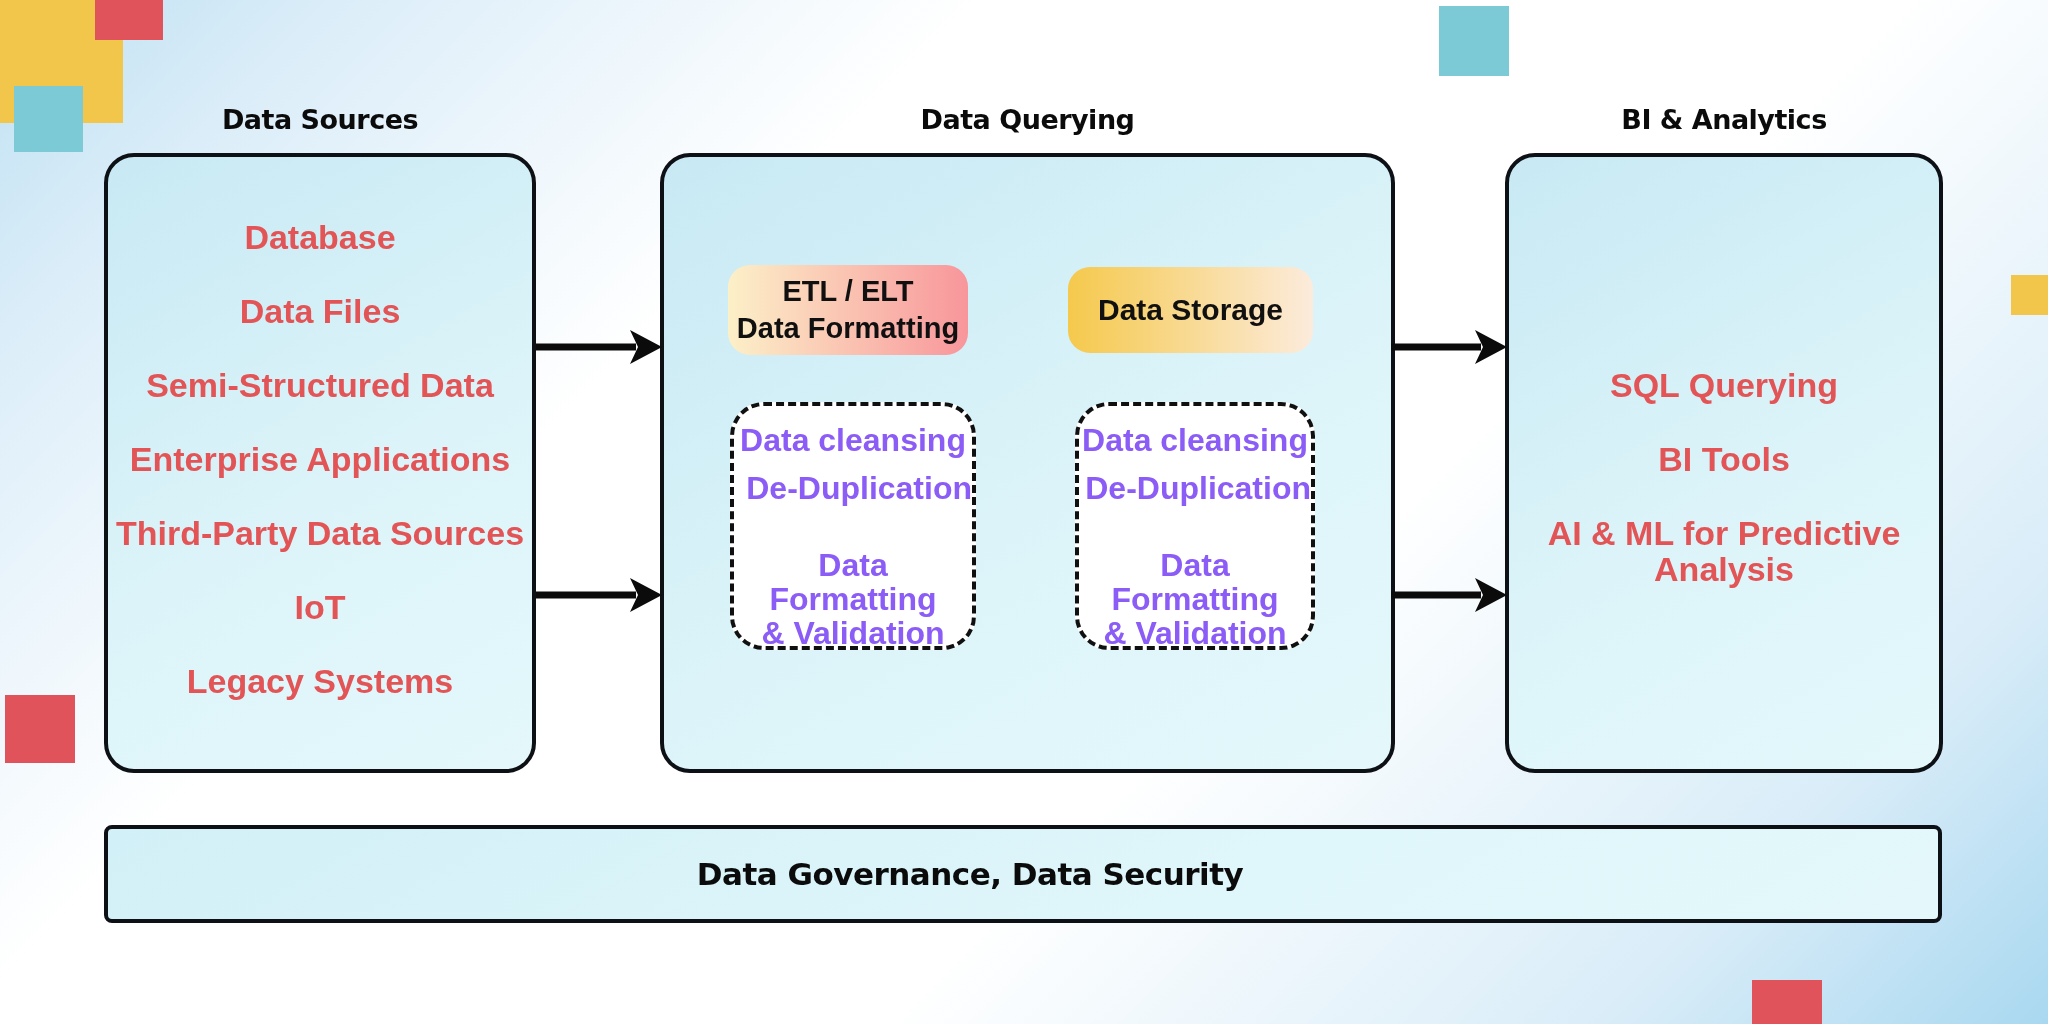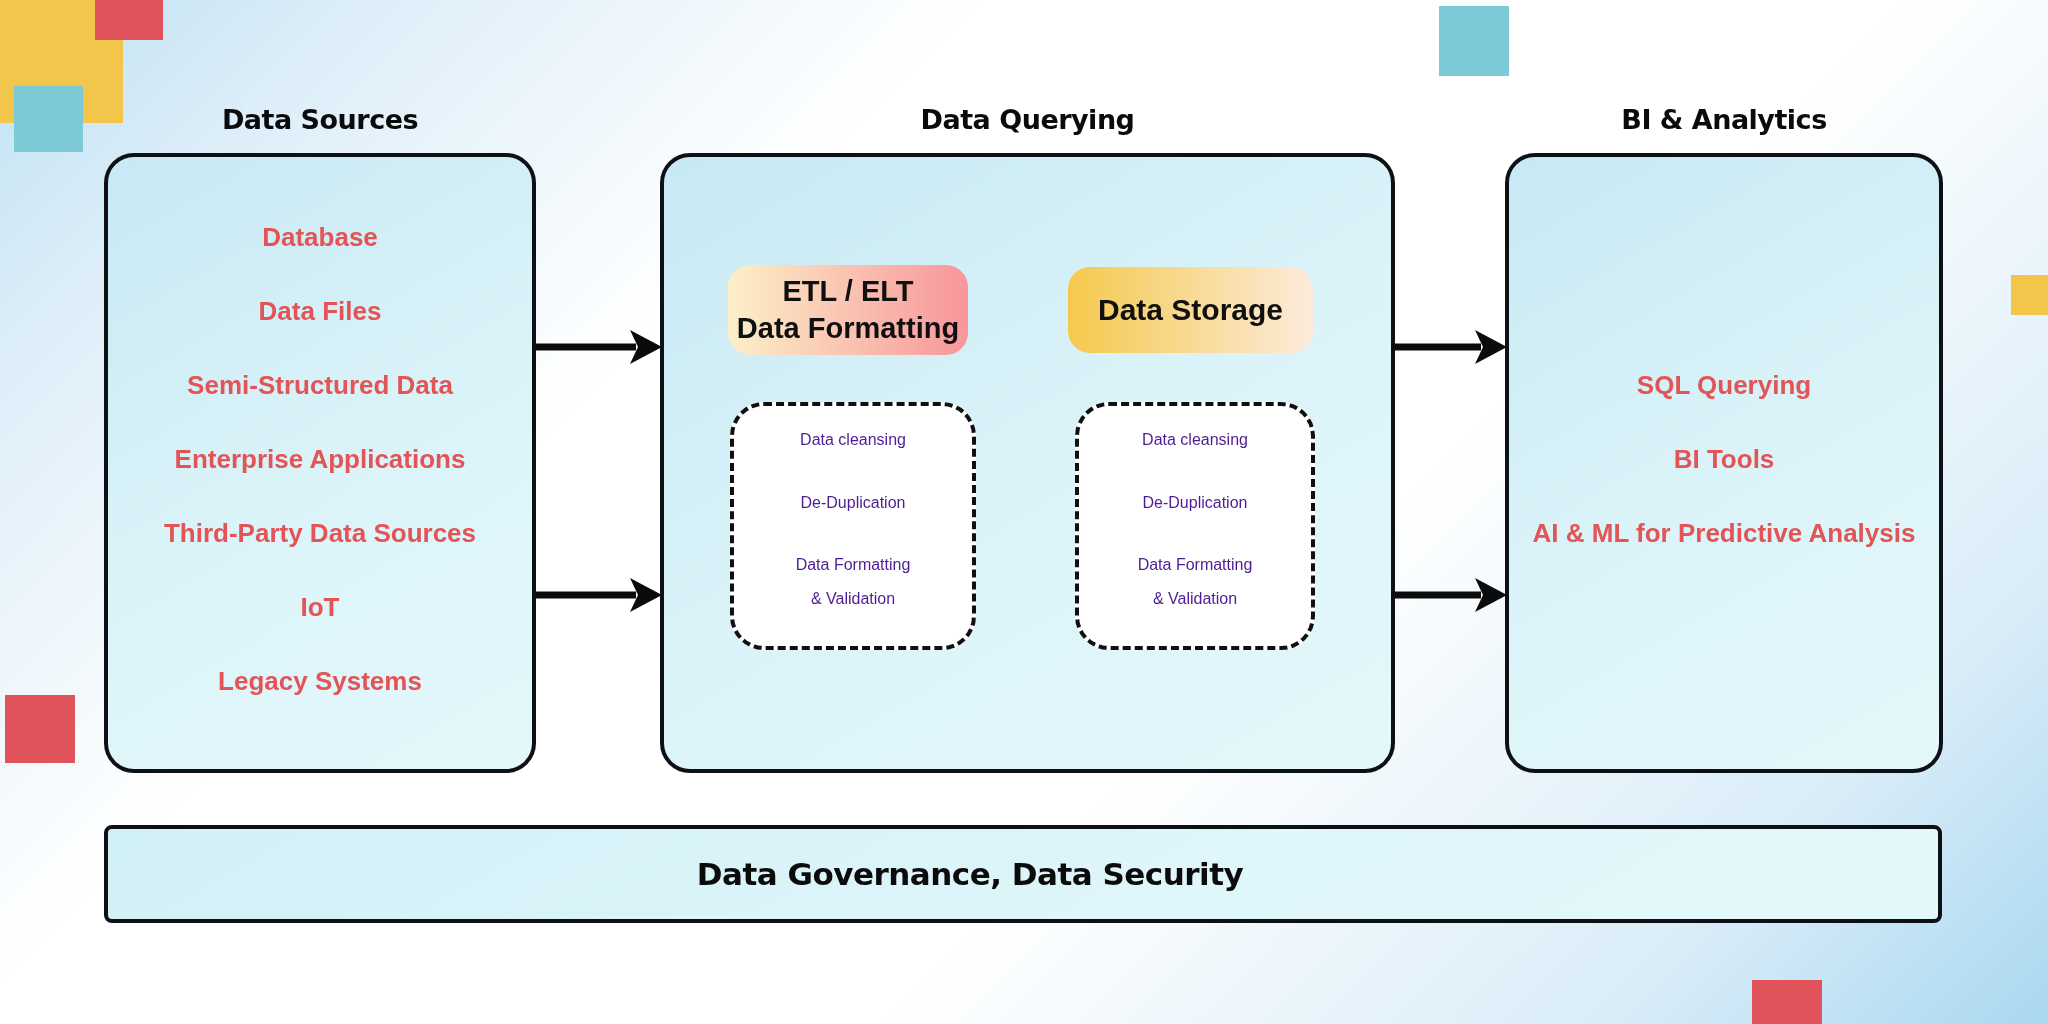--- a/index.html
+++ b/index.html
@@ -14,21 +14,21 @@
     background:linear-gradient(150deg,#c8e9f4 0%,#dcf4f9 55%,#e4f8fb 100%);
     border:4px solid #0d1014;border-radius:30px;
   }
   .panel-title{
     position:absolute;top:94px;height:52px;text-align:center;
     font-family:"DejaVu Sans",sans-serif;font-weight:bold;font-size:27px;
     color:#0b0b0b;letter-spacing:-0.5px;line-height:52px;
   }
   .src-item{
     position:absolute;width:100%;text-align:center;
-    font-weight:bold;font-size:26px;color:#E25456;line-height:36px;
+    font-weight:bold;font-size:34px;color:#E25456;line-height:36px;
   }
   .badge{
     position:absolute;display:flex;flex-direction:column;align-items:center;justify-content:center;
     border-radius:22px;font-weight:bold;color:#101010;text-align:center;
   }
   .badge-pipelines{
     left:64px;top:108px;width:240px;height:90px;
     background:linear-gradient(90deg,#FCF0C8 0%,#F8969B 100%);
     font-size:29px;line-height:37px;
   }
@@ -38,24 +38,24 @@
     font-size:30px;
   }
   .dashed-box{
     position:absolute;top:245px;width:238px;height:240px;
     background:#ffffff;border:4px dashed #101010;border-radius:34px;
   }
   .box-a{left:66px;}
   .box-b{left:411px;width:232px;}
   .step{
     position:absolute;width:100%;text-align:center;
-    font-weight:normal;font-size:16px;color:#4c1d95;line-height:34px;
+    font-weight:bold;font-size:32px;color:#8b5cf6;line-height:34px;
   }
   .step1{top:17px;}
-  .step2{top:80px;}
+  .step2{top:65px;text-align:right;}
   .step3{top:142px;}
   .arrow{position:absolute;width:126px;height:40px;}
   .bar{
     position:absolute;left:104px;top:825px;width:1830px;height:90px;
     background:linear-gradient(150deg,#d2f0f7 0%,#dff6fa 60%,#e4f8fb 100%);
     border:4px solid #0d1014;border-radius:8px;
   }
   .bar-label{
     position:absolute;left:0;top:0;width:1724px;height:90px;line-height:90px;text-align:center;
     font-family:"DejaVu Sans",sans-serif;font-weight:bold;font-size:31px;color:#0b0b0b;letter-spacing:-0.5px;

